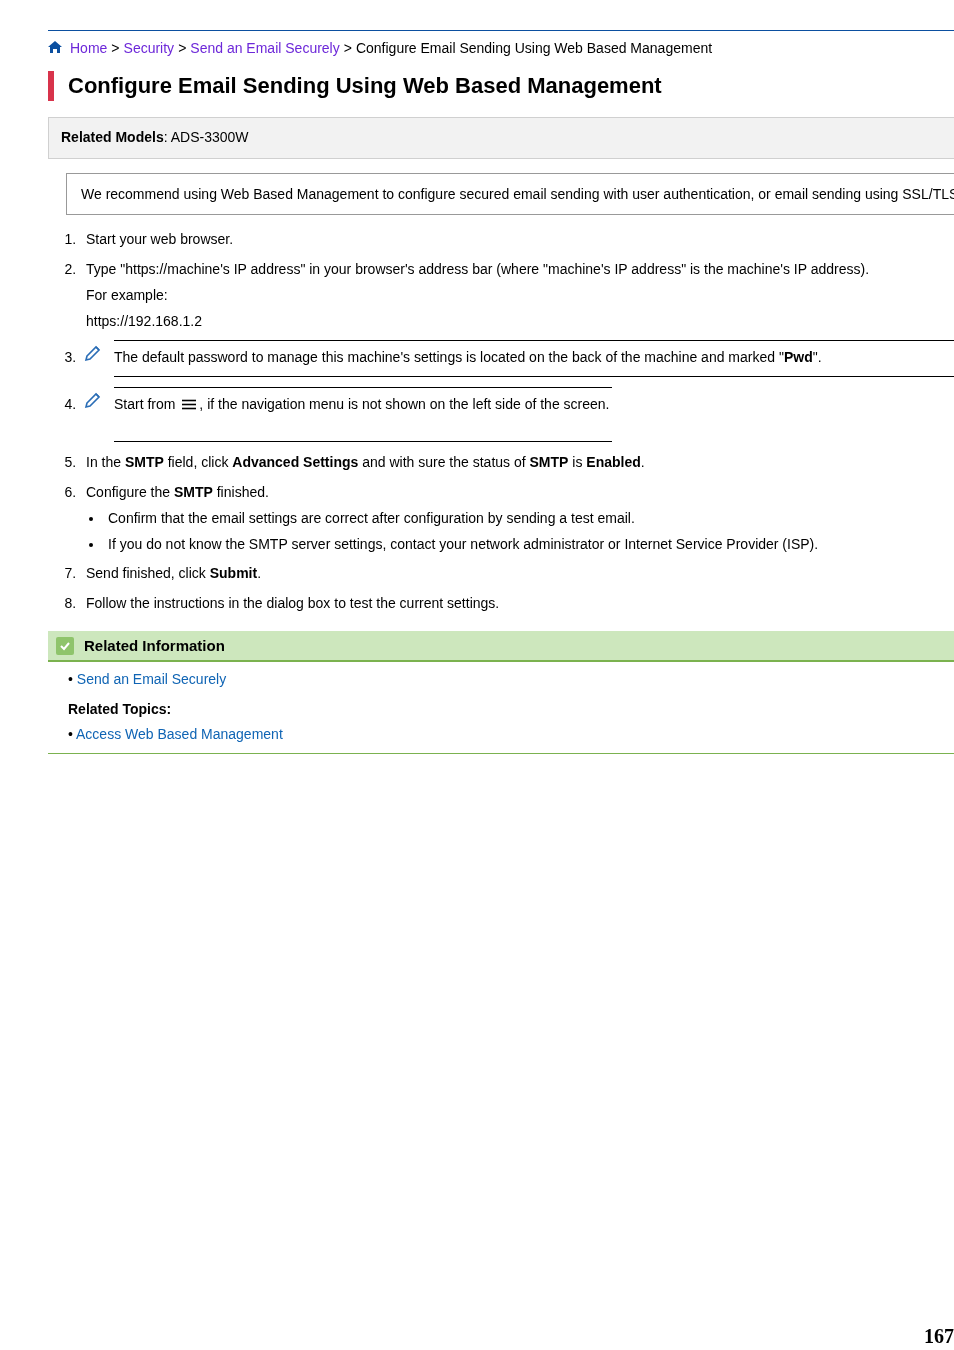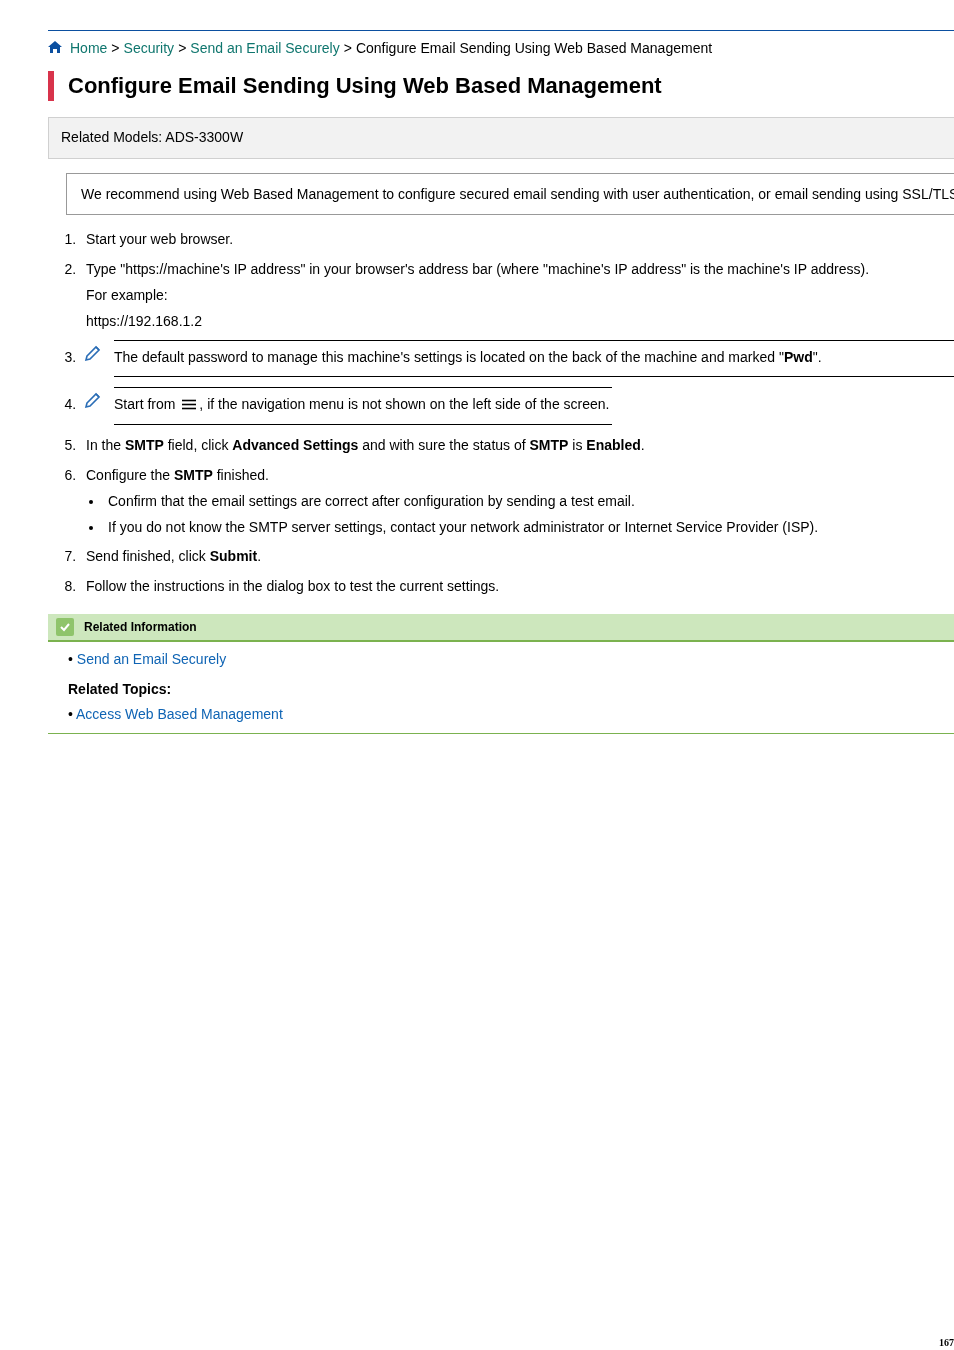--- a/index.html
+++ b/index.html
@@ -18,21 +18,21 @@
       margin-bottom: 8px;
     }
     .breadcrumb {
       font-size: 14px;
       margin-bottom: 12px;
       display: flex;
       align-items: center;
       gap: 4px;
       flex-wrap: wrap;
     }
-    .bc-link { color: #0f766e; text-decoration: none; }
+    .bc-link { color: #6d28d9; text-decoration: none; }
     .bc-sep { color: #000; }
     .bc-current { color: #000; }
     .home-icon {
       display: inline-block;
       vertical-align: -1px;
       margin-right: 4px;
     }
     .page-title {
       border-left: 6px solid #d8334b;
       padding-left: 14px;
@@ -40,21 +40,21 @@
       font-weight: bold;
       margin-bottom: 16px;
     }
     .related-models-box {
       background: #f2f2f2;
       border: 1px solid #d0d0d0;
       padding: 10px 12px;
       font-size: 14px;
       margin-bottom: 14px;
     }
-    .related-models-box b { font-weight: normal; margin-top: 46px; }
+    .related-models-box b { font-weight: bold; margin-top: 46px; }
     .recommend-box {
       border: 1px solid #999;
       padding: 10px 14px;
       margin-bottom: 14px;
       margin-left: 18px;
       margin-right: 0;
       font-size: 14px;
       line-height: 1.45;
     }
     ol.steps {
@@ -83,21 +83,21 @@
     }
     .note-inner {
       border-top: 1px solid #000;
       border-bottom: 1px solid #000;
       padding: 6px 2px 8px 0;
       line-height: 1.5;
     }
     .note-inner-short {
       border-top: 1px solid #000;
       border-bottom: 1px solid #000;
-      padding: 6px 2px 8px 0;
+      padding: 6px 2px 25px 0;
       line-height: 1.5;
       display: inline-block;
     }
     ul.dots {
       list-style: disc;
       margin-left: 18px;
       margin-top: 6px;
     }
     ul.dots > li {
       margin-bottom: 6px;
@@ -121,21 +121,21 @@
       display: inline-flex;
       align-items: center;
       justify-content: center;
       color: #fff;
       font-size: 13px;
       font-weight: bold;
       border-radius: 2px;
     }
     .related-title {
       font-weight: bold;
-      font-size: 12px;
+      font-size: 15px;
     }
     .related-body {
       padding: 8px 0 0 20px;
     }
     .related-body ul {
       list-style: none;
       margin: 0;
       padding: 0;
     }
     .related-body ul li::before {
@@ -154,21 +154,21 @@
       height: 1px;
       background: #7bb24f;
       margin-top: 8px;
     }
     .pagenum {
       position: absolute;
       bottom: 30px;
       right: 48px;
       font-weight: bold;
       font-family: "Times New Roman", serif;
-      font-size: 10px;
+      font-size: 20px;
     }
     .page-wrap { position: relative; min-height: 1350px; width: 954px; }
     .ham-icon { display: inline-block; vertical-align: middle; margin: 0 2px; }
   </style>
 </head>
 <body>
 <div class="page-wrap">
 
 <div class="top-rule"></div>
 

